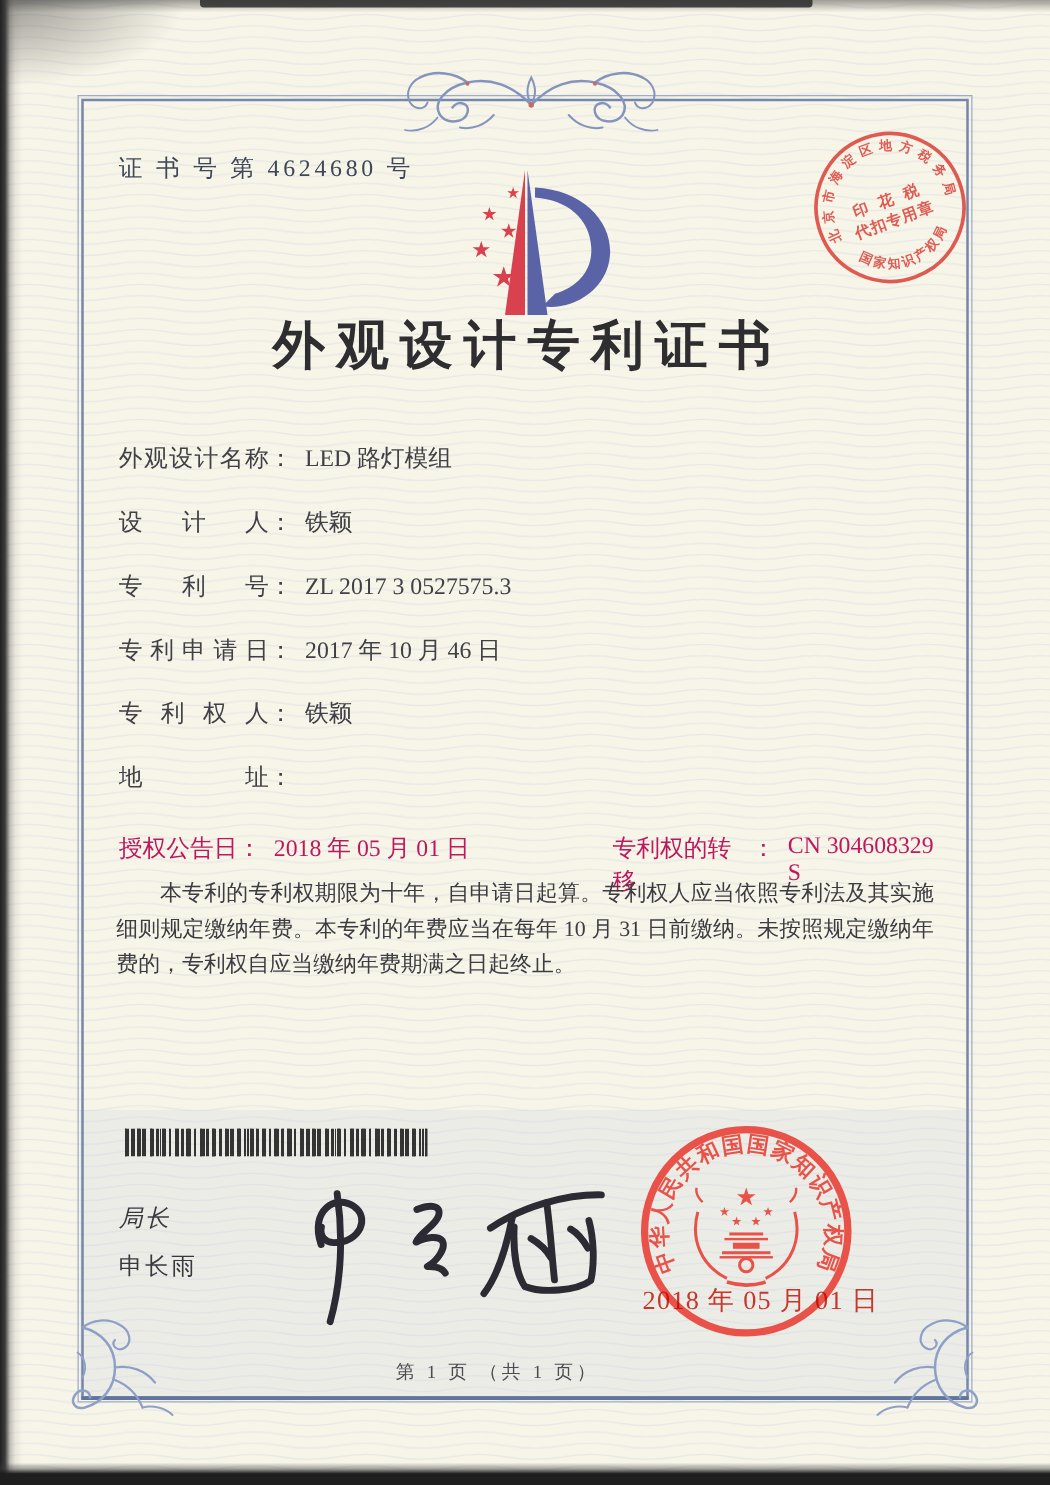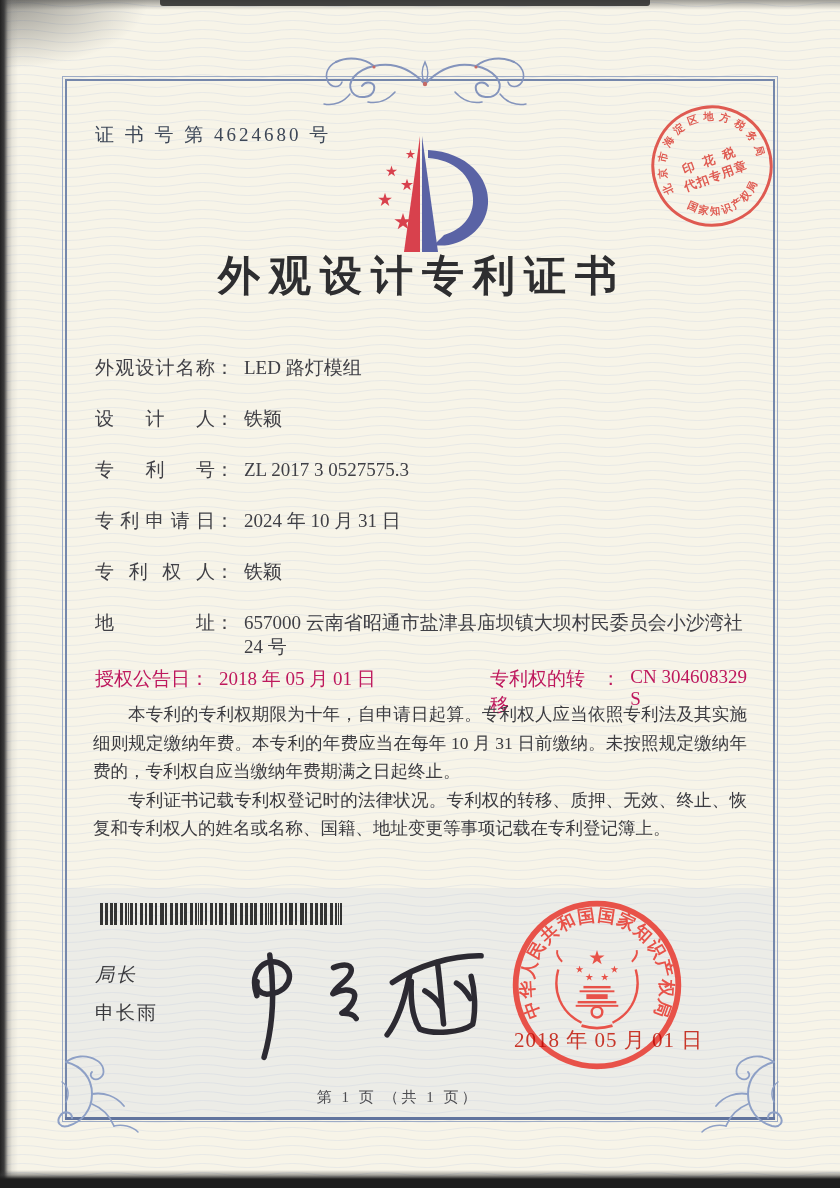--- a/index.html
+++ b/index.html
@@ -165,48 +165,46 @@
       <span class="fval">铁颖</span>
     </div>
     <div class="frow">
       <span class="flabel">专利号</span>
         <span class="fcolon">：</span>
       <span class="fval">ZL 2017 3 0527575.3</span>
     </div>
     <div class="frow">
       <span class="flabel">专利申请日</span>
         <span class="fcolon">：</span>
-      <span class="fval">2024 年 10 月 31 日</span>
+      <span class="fval">2017 年 10 月 46 日</span>
     </div>
     <div class="frow">
       <span class="flabel">专利权人</span>
         <span class="fcolon">：</span>
       <span class="fval">铁颖</span>
     </div>
     <div class="frow">
       <span class="flabel">地址</span>
         <span class="fcolon">：</span>
-      <span class="fval">657000 云南省昭通市盐津县庙坝镇大坝村民委员会小沙湾社 24 号</span>
     </div>
   </div>
 
   <div class="grant-row">
     <span class="flabel" style="width:auto">授权公告日</span>
       <span class="fcolon">：</span>
     <span>2018 年 05 月 01 日</span>
     <span class="grant-right">
       <span>专利权的转移</span>
         <span class="fcolon">：</span>
       <span>CN 304608329 S</span>
     </span>
   </div>
 
   <div class="paras">
     <p>本专利的专利权期限为十年，自申请日起算。专利权人应当依照专利法及其实施细则规定缴纳年费。本专利的年费应当在每年 10 月 31 日前缴纳。未按照规定缴纳年费的，专利权自应当缴纳年费期满之日起终止。</p>
-    <p>专利证书记载专利权登记时的法律状况。专利权的转移、质押、无效、终止、恢复和专利权人的姓名或名称、国籍、地址变更等事项记载在专利登记簿上。</p>
   </div>
 
   <div class="barcode"></div>
 
   <div class="director-label">局长</div>
   <div class="director-name">申长雨</div>
 
   <svg class="signature" viewBox="0 0 300 135">
     <g fill="none" stroke="#2c2a32" stroke-width="5.5" stroke-linecap="round" stroke-linejoin="round">
       <path d="M42 62 C34 34 56 22 70 33 C82 42 74 62 52 61 C45 60 41 55 43 48"></path>

